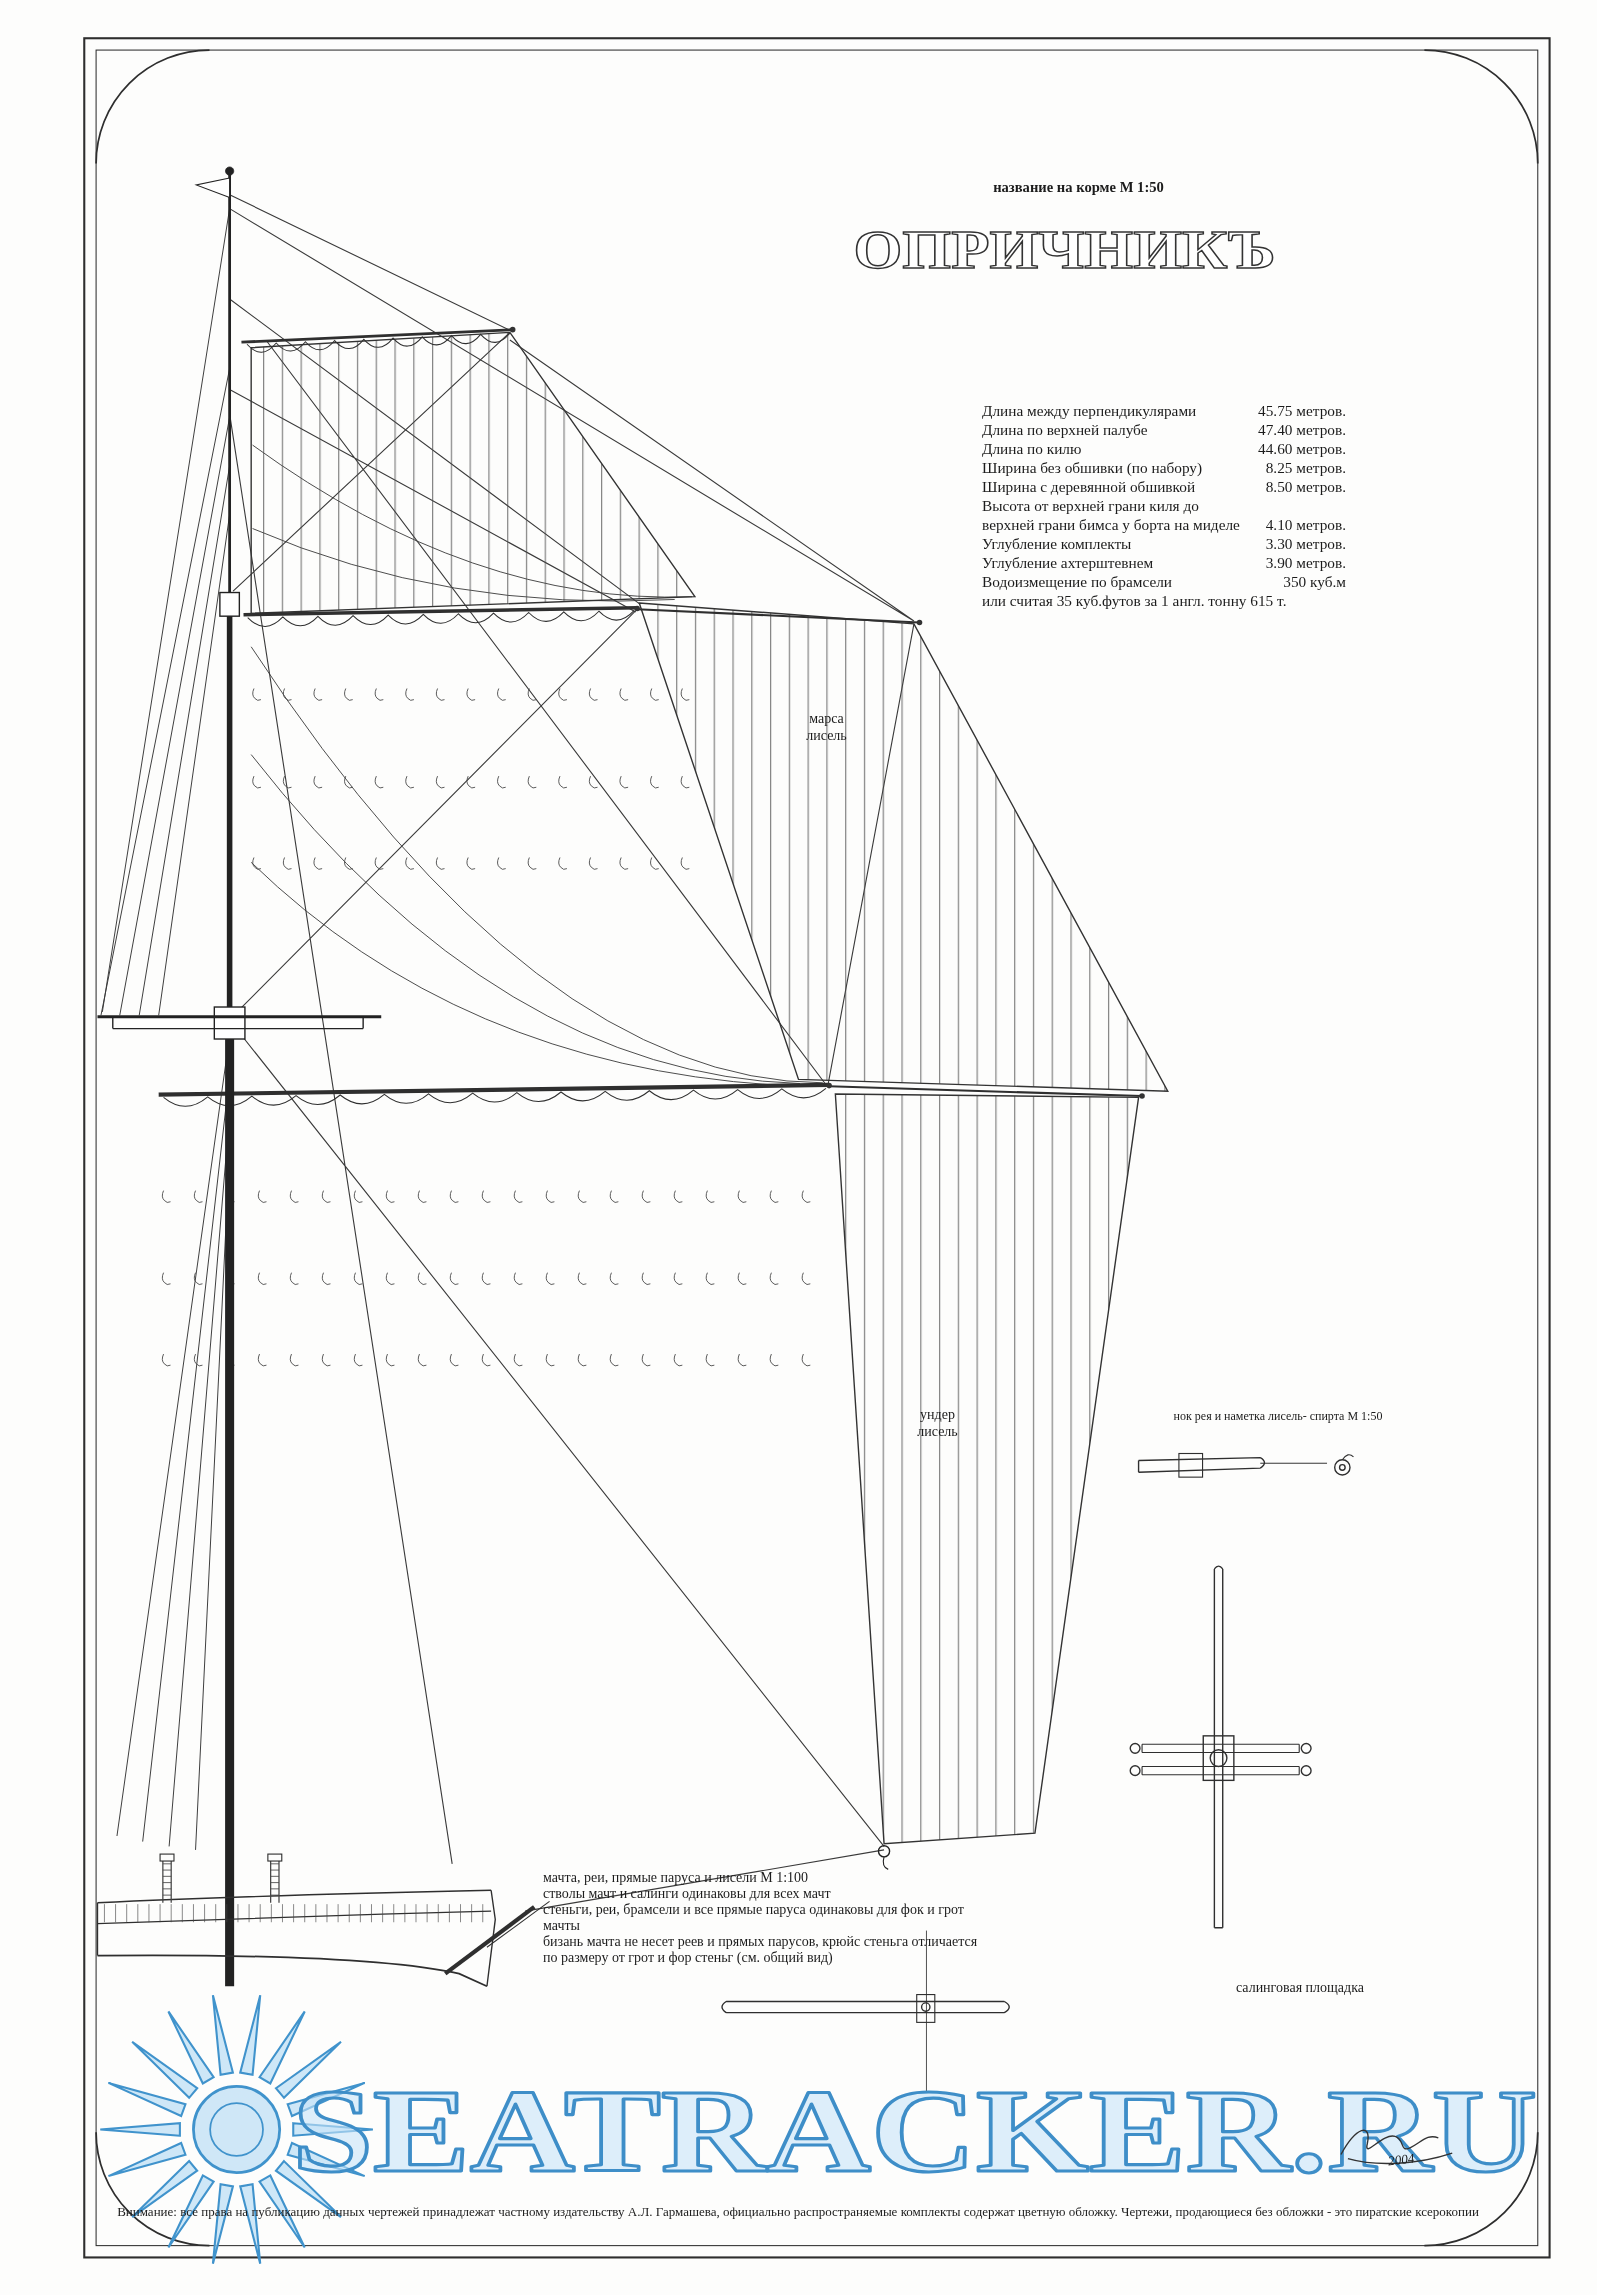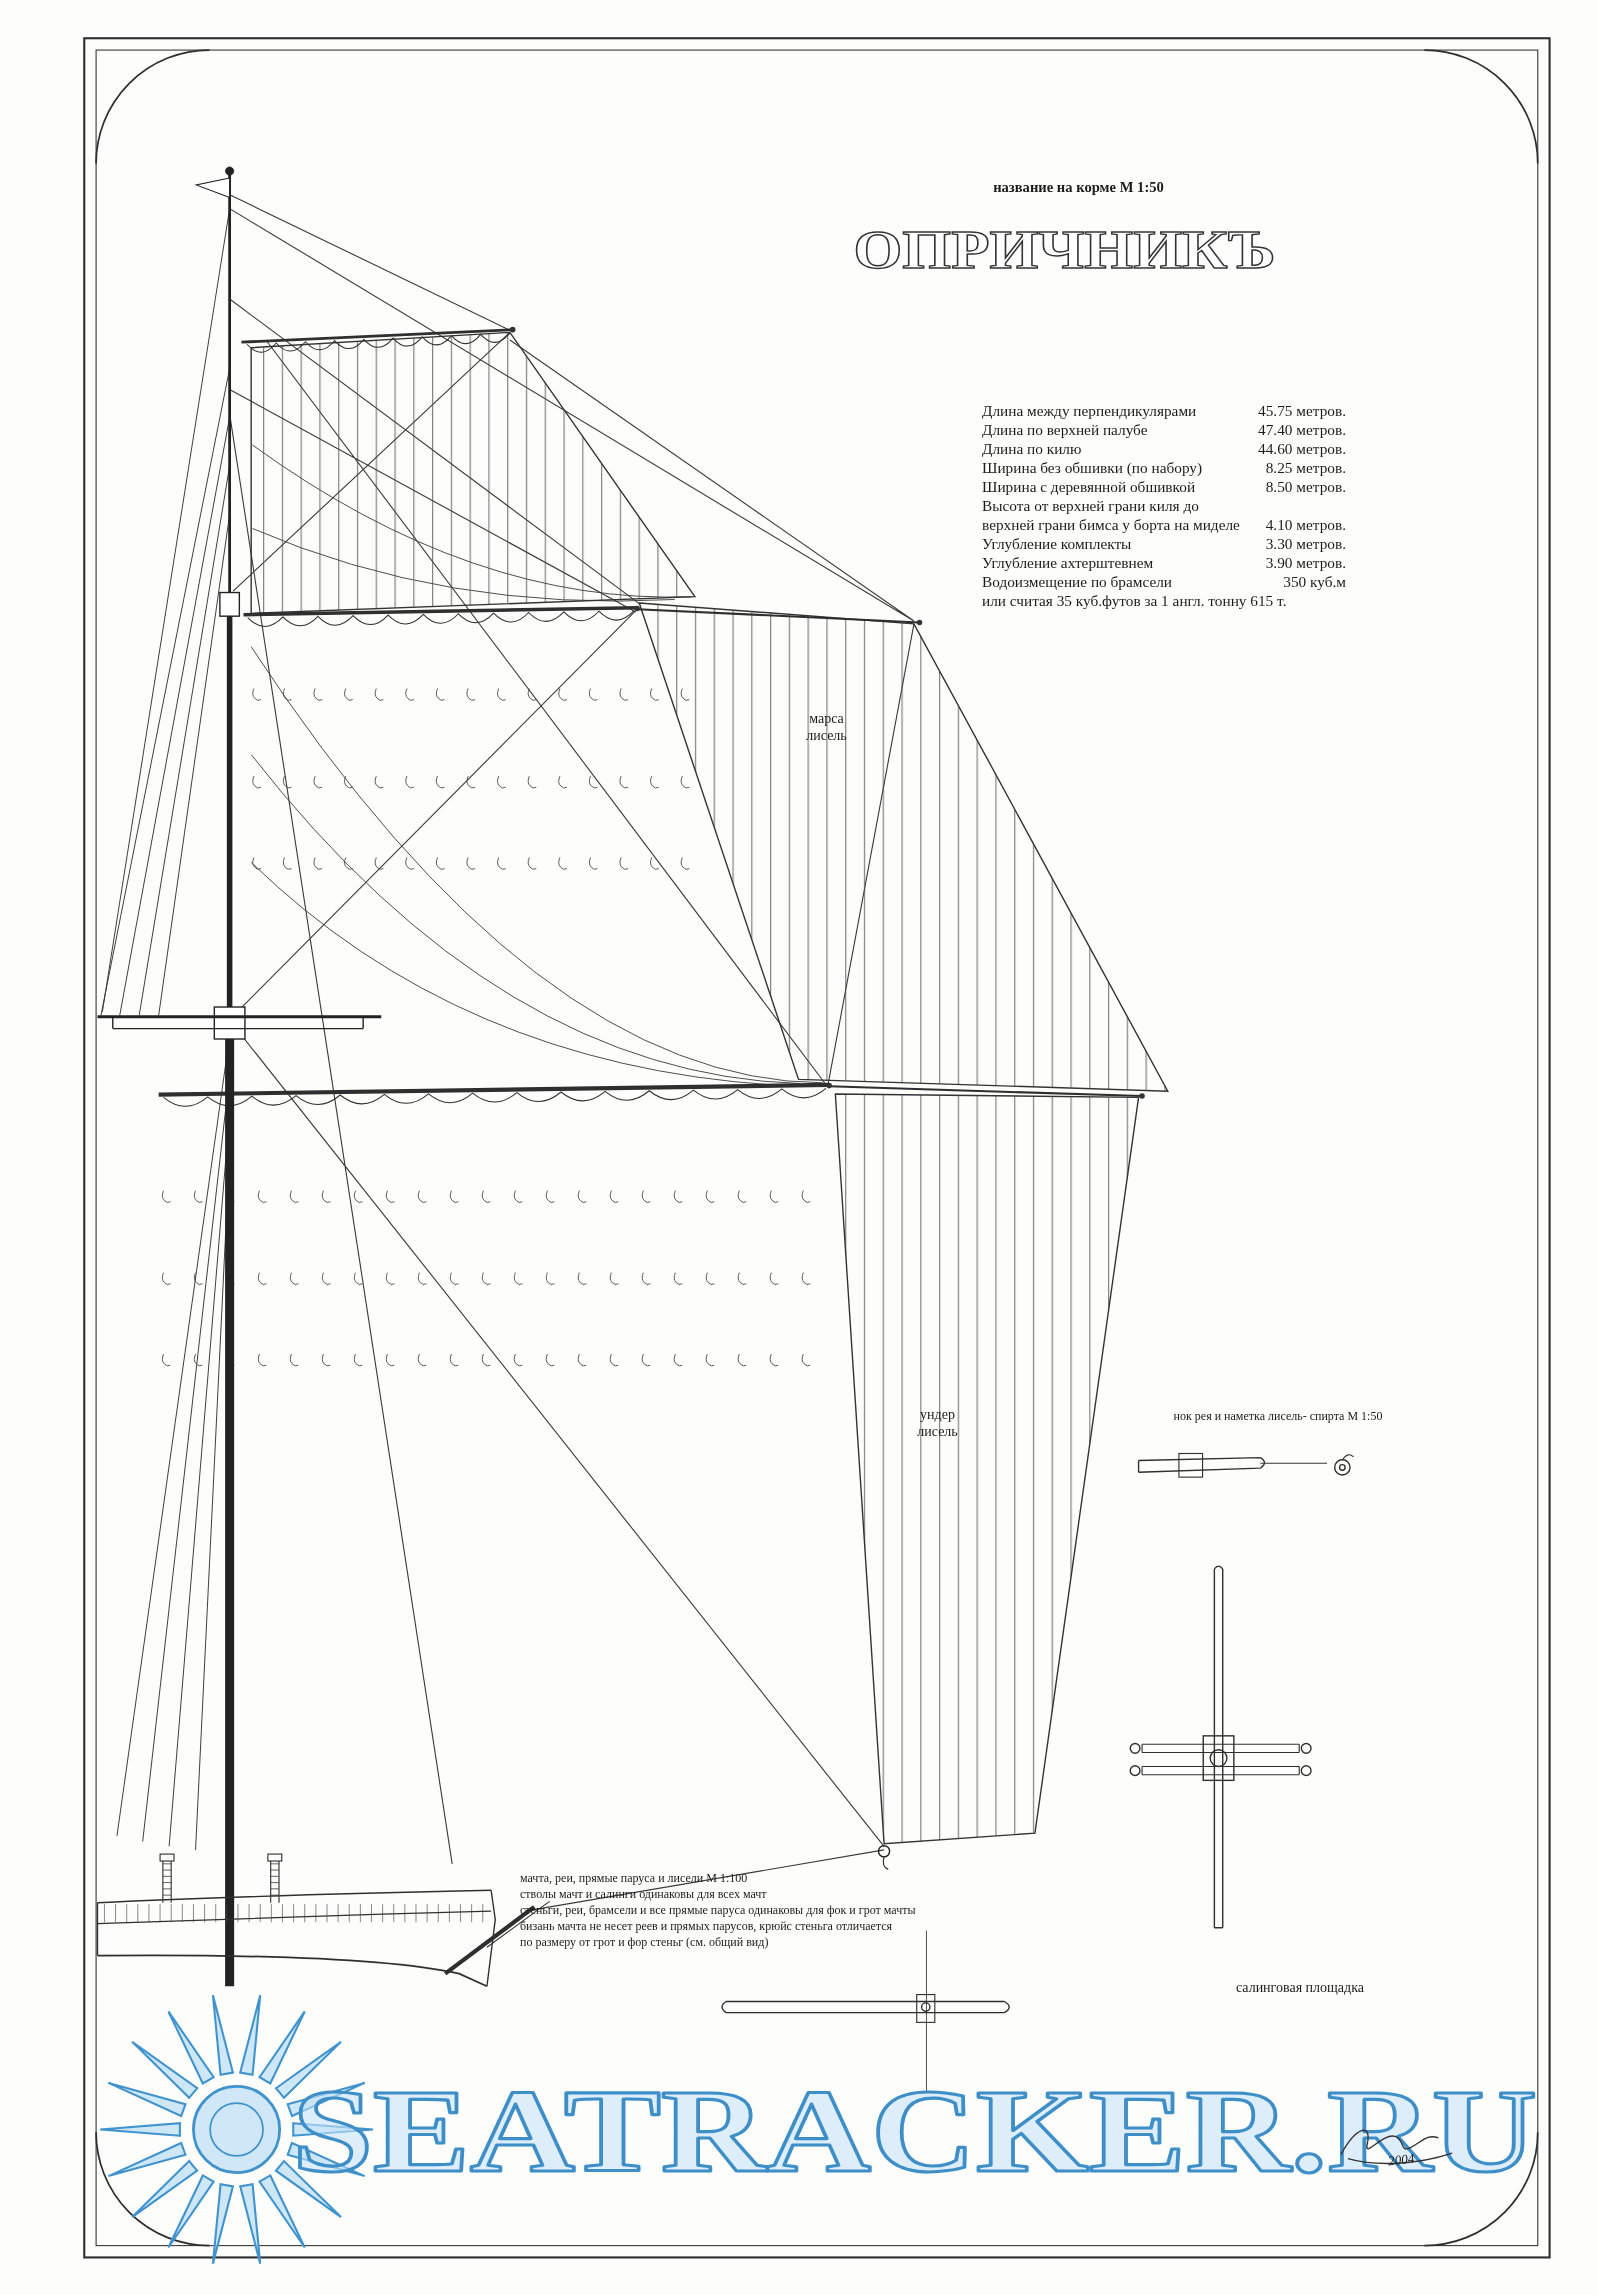--- a/index.html
+++ b/index.html
@@ -10,21 +10,21 @@
   .scale-note{left:960px;top:179px;width:237px;text-align:center;font-size:14.6px;font-weight:bold;}
   .title-svg{left:793px;top:209px;}
   .specs{left:982px;top:402px;width:364px;font-size:15.3px;}
   .specs .row{display:flex;height:19px;white-space:nowrap;justify-content:space-between;}
   .specs .v{margin-left:auto;padding-left:7px;}
   .sail-label{font-size:14px;text-align:center;white-space:pre-line;line-height:16.7px;}
   .lbl-marsa{left:785px;top:711px;width:83px;}
   .lbl-under{left:896px;top:1407px;width:83px;}
   .lbl-nok{left:1125px;top:1409px;width:306px;font-size:12px;text-align:center;}
   .lbl-saling{left:1183px;top:1980px;width:181px;font-size:14px;text-align:right;}
-  .notes{left:520px;top:1870px;width:445px;font-size:12px;line-height:16px;}
+  .notes{left:543px;top:1870px;width:445px;font-size:14px;line-height:16px;}
   .footer-line{left:104px;top:2204px;width:1388px;text-align:center;font-size:13px;white-space:nowrap;}
   .sig-year{left:1388px;top:2152px;font-size:13.2px;font-style:italic;transform:rotate(-7deg);}
 </style>
 </head>
 <body>
 
 <div class="page">
 
   <svg class="draw" width="1597" height="2295" viewBox="0 0 2296 3300">
     <defs>
@@ -286,14 +286,15 @@
   <div class="abs notes">
     <div>мачта, реи, прямые паруса и лисели М 1:100</div>
     <div>стволы мачт и салинги одинаковы для всех мачт</div>
     <div>стеньги, реи, брамсели и все прямые паруса одинаковы для фок и грот мачты</div>
     <div>бизань мачта не несет реев и прямых парусов, крюйс стеньга отличается</div>
     <div>по размеру от грот и фор стеньг (см. общий вид)</div>
   </div>
 
   <div class="abs sig-year">2004</div>
 
+  <div class="abs footer-line">Внимание: все права на публикацию данных чертежей принадлежат частному издательству А.Л. Гармашева, официально распространяемые комплекты содержат цветную обложку. Чертежи, продающиеся без обложки - это пиратские ксерокопии</div>
 </div>
 
 
 </body></html>

